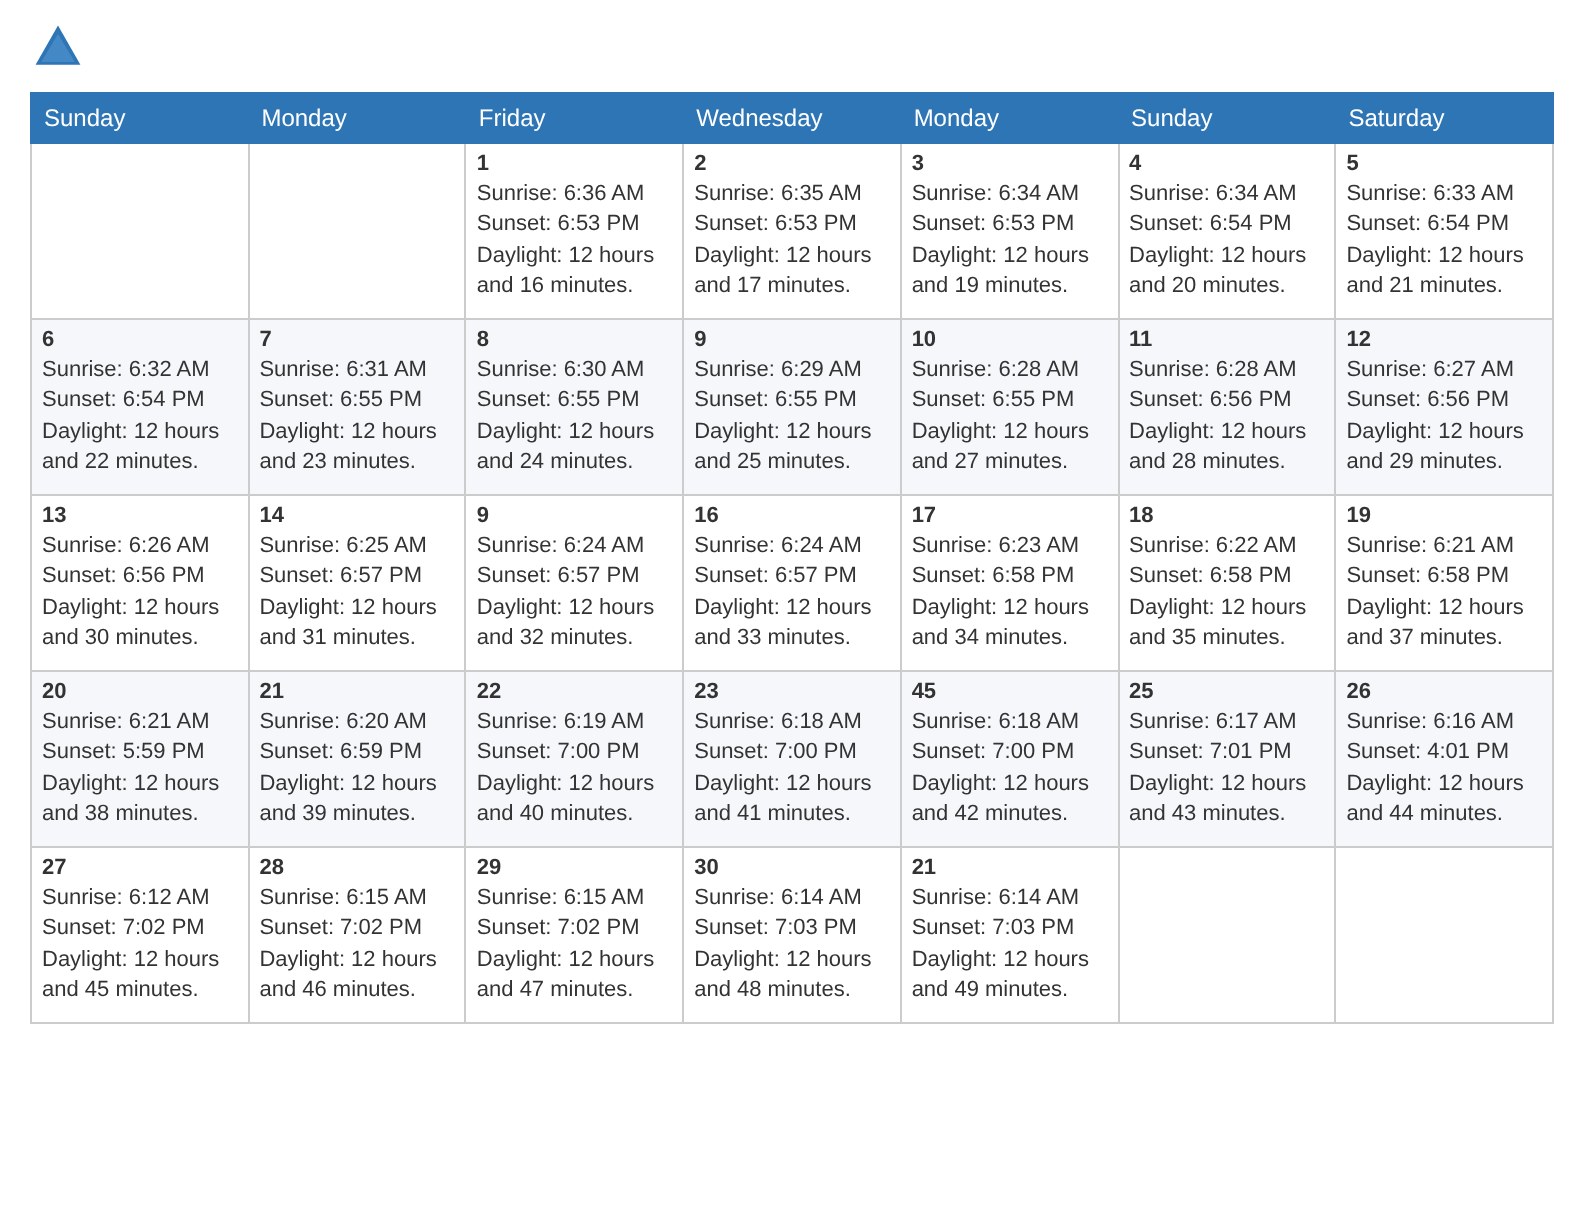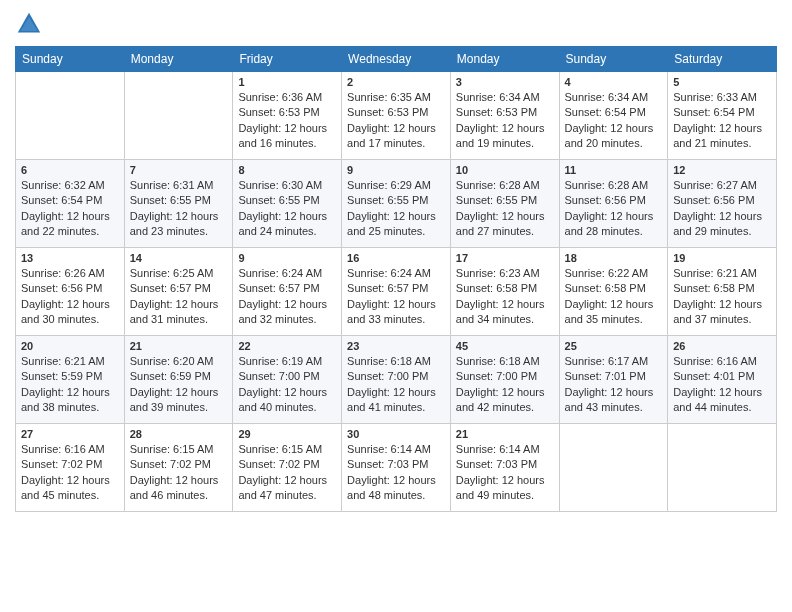--- a/index.html
+++ b/index.html
@@ -290,21 +290,21 @@
           <td>
             <span class="day-num">26</span>
             <div class="day-detail">Sunrise: 6:16 AM
 Sunset: 4:01 PM
 Daylight: 12 hours and 44 minutes.</div>
           </td>
         </tr>
         <tr>
           <td>
             <span class="day-num">27</span>
-            <div class="day-detail">Sunrise: 6:16 AM
+            <div class="day-detail">Sunrise: 6:12 AM
 Sunset: 7:02 PM
 Daylight: 12 hours and 45 minutes.</div>
           </td>
           <td>
             <span class="day-num">28</span>
             <div class="day-detail">Sunrise: 6:15 AM
 Sunset: 7:02 PM
 Daylight: 12 hours and 46 minutes.</div>
           </td>
           <td>

